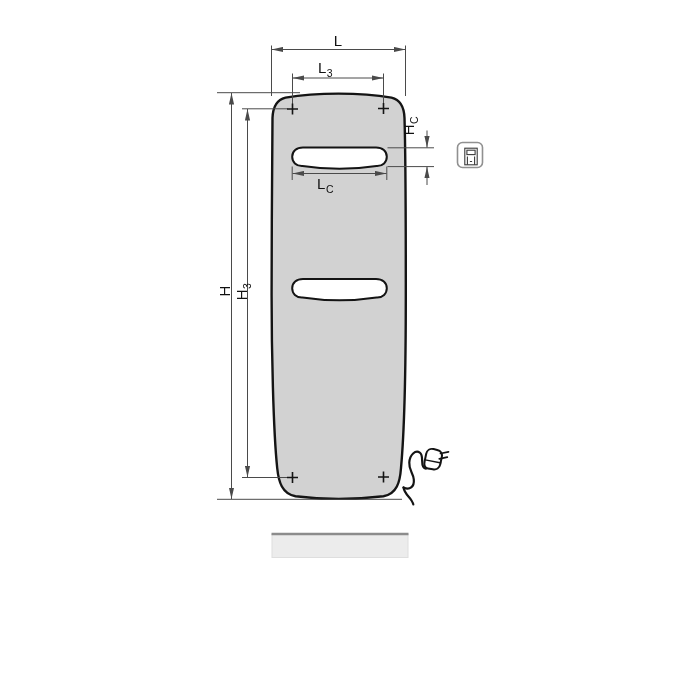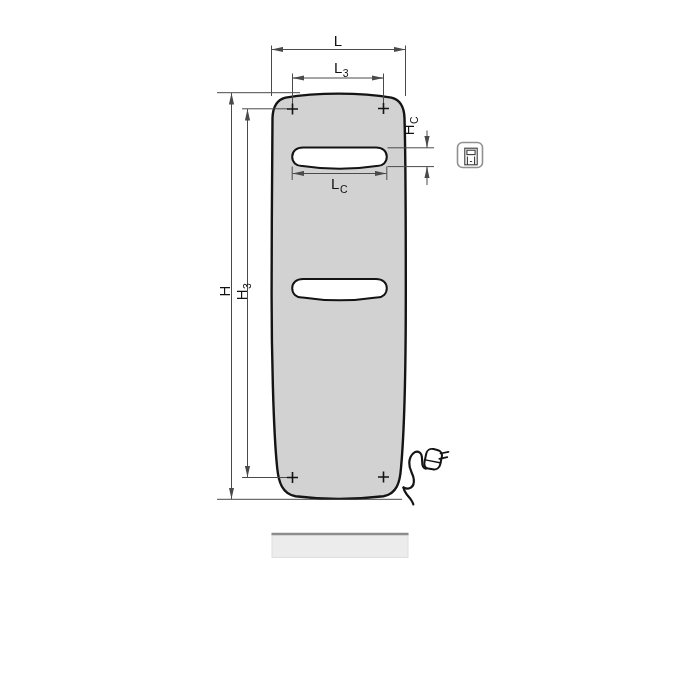--- a/index.html
+++ b/index.html
@@ -90,24 +90,24 @@
     <rect x="457.5" y="142.5" width="25" height="25" rx="5" fill="#ffffff" stroke="#909090" stroke-width="1.6"></rect>
     <rect x="464.8" y="148.2" width="12.4" height="16.6" fill="none" stroke="#3a3a3a" stroke-width="1.1"></rect>
     <rect x="466.9" y="150.2" width="8.2" height="4.4" fill="none" stroke="#3a3a3a" stroke-width="1.1"></rect>
     <path d="M467.4,156.5 V164.8 M474.6,156.5 V164.8 M469.9,161.5 H472.1" fill="none" stroke="#3a3a3a" stroke-width="1.1"></path>
   </g>
 </svg>
 
 <div class="lbl" style="left:338px;top:40px">
   <span>L</span><span class="sub"></span>
 </div>
-<div class="lbl" style="left:341px;top:67px">
+<div class="lbl" style="left:325px;top:67px">
   <span>L</span><span class="sub">3</span>
 </div>
-<div class="lbl" style="left:339px;top:183px">
+<div class="lbl" style="left:325px;top:183px">
   <span>L</span><span class="sub">C</span>
 </div>
 <div class="lbl rot" style="left:224px;top:291px">
   <span>H</span><span class="sub"></span>
 </div>
 <div class="lbl rot" style="left:241px;top:292px">
   <span>H</span><span class="sub">3</span>
 </div>
 <div class="lbl rot" style="left:408px;top:126px">
   <span>H</span><span class="sub">C</span>

